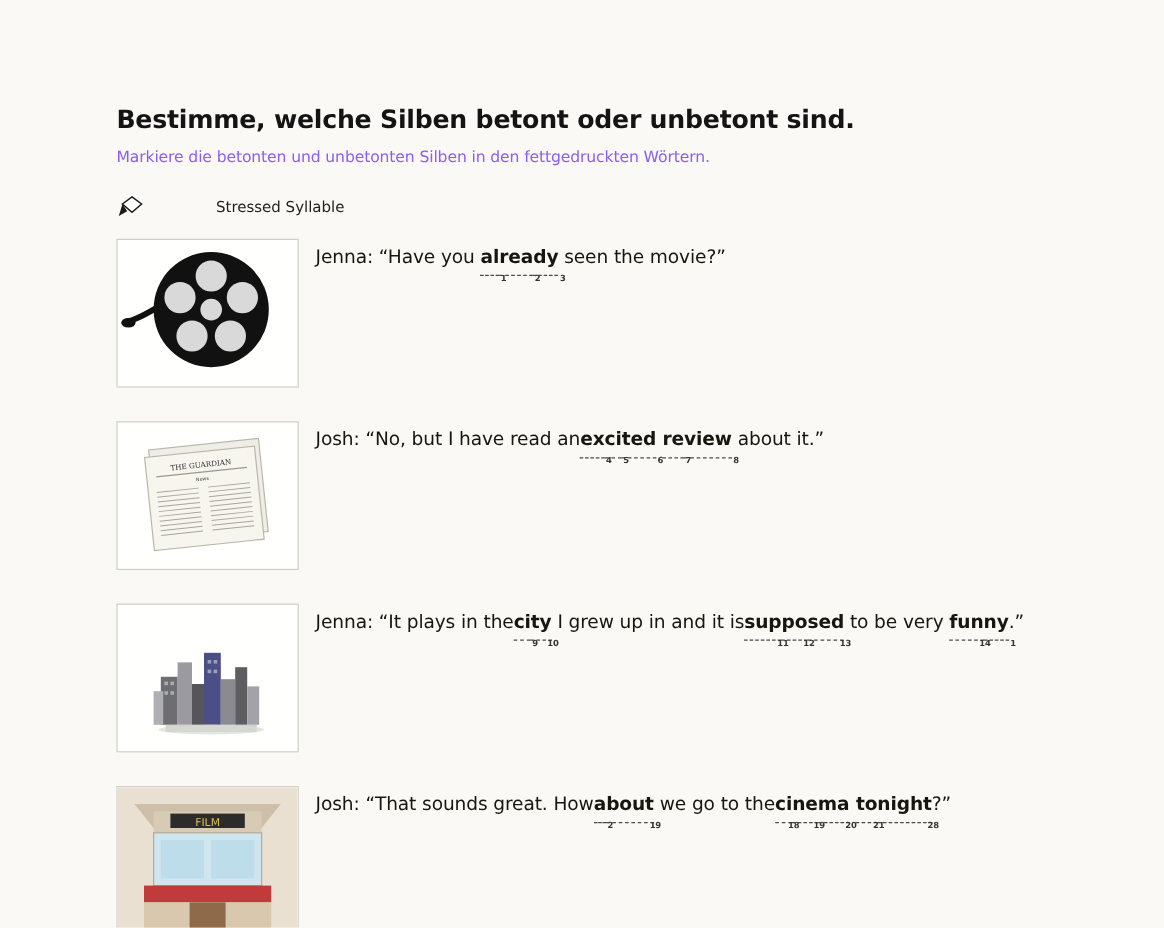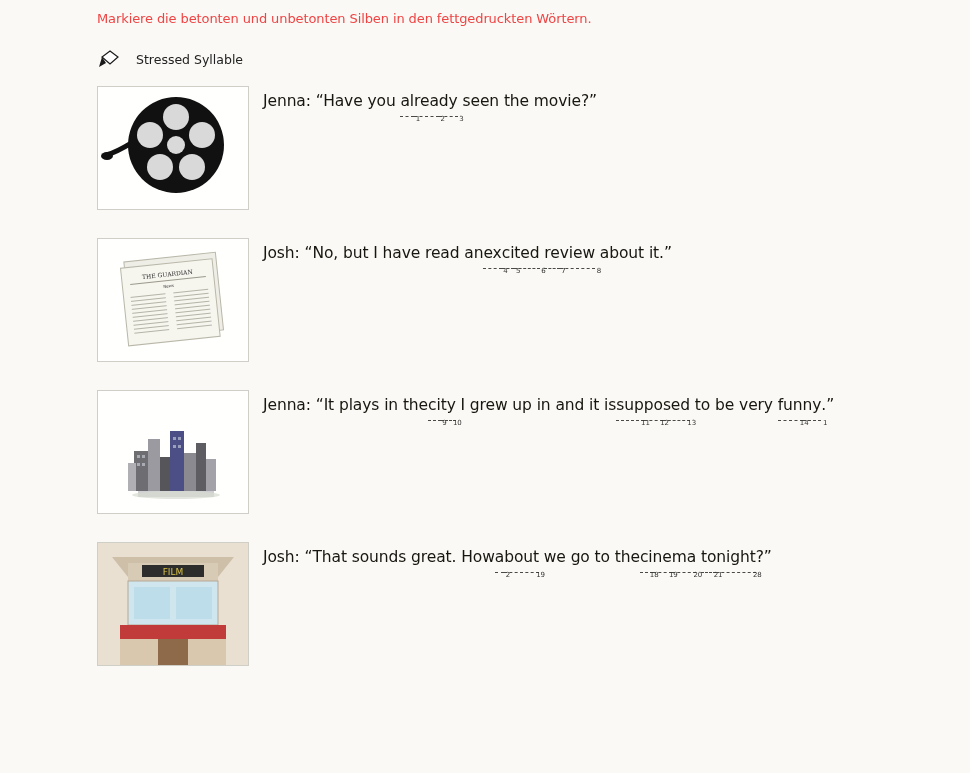--- a/index.html
+++ b/index.html
@@ -24,33 +24,34 @@
   .title {
     font-size: 21px;
     font-weight: bold;
     letter-spacing: -0.2px;
     margin-top: 88px;
     line-height: 1.2;
     color: #141414;
   }
   .subtitle {
     font-size: 13px;
-    color: #ef4444;
+    color: #8b5cf6;
     margin-top: 11px;
     letter-spacing: -0.1px;
   }
   .legend {
     display: flex;
     align-items: center;
     margin-top: 22px;
     gap: 0px;
   }
   .legend-item {
     display: flex;
     align-items: center;
+    gap: 44px;
   }
   .legend-item.second { margin-left: 47px; }
   .legend-label {
     font-size: 12.5px;
     color: #222;
     margin-left: 9px;
   }
   .legend-glyph { width: 30px; height: 22px; display:block; }
 
   .rows { margin-top: 16px; }
@@ -72,21 +73,21 @@
   .thumb svg { display:block; }
   .sentence {
     margin-left: 14px;
     padding-top: 3px;
     font-size: 15.5px;
     line-height: 1.62;
     color: #17170f;
     max-width: 600px;
     letter-spacing: -0.1px;
   }
-  .sentence b { font-weight: normal; margin-top: 32px; }
+  .sentence b { font-weight: bold; margin-top: 32px; }
   .syl {
     position: relative;
     display: inline-block;
   }
   .mark {
     position: absolute;
     left: 0;
     right: 0;
     top: 100%;
     height: 12px;
@@ -108,20 +109,21 @@
     color: #333;
     font-family: "DejaVu Sans", sans-serif;
     line-height: 1;
   }
 </style>
 </head>
 <body>
 
 <div class="sheet">
 
+  <div class="title">Bestimme, welche Silben betont oder unbetont sind.</div>
   <div class="subtitle">Markiere die betonten und unbetonten Silben in den fettgedruckten Wörtern.</div>
 
   <div class="legend">
     <div class="legend-item">
       <span class="legend-glyph">
         <svg width="30" height="22" viewBox="0 0 30 22">
           <path d="M13 3 L21 9 L13 16 L5 9 Z" fill="#ffffff" stroke="#1a1a1a" stroke-width="1.2"></path>
           <path d="M5 9 L2 19 L9 15 Z" fill="#1a1a1a"></path>
         </svg>
       </span>

